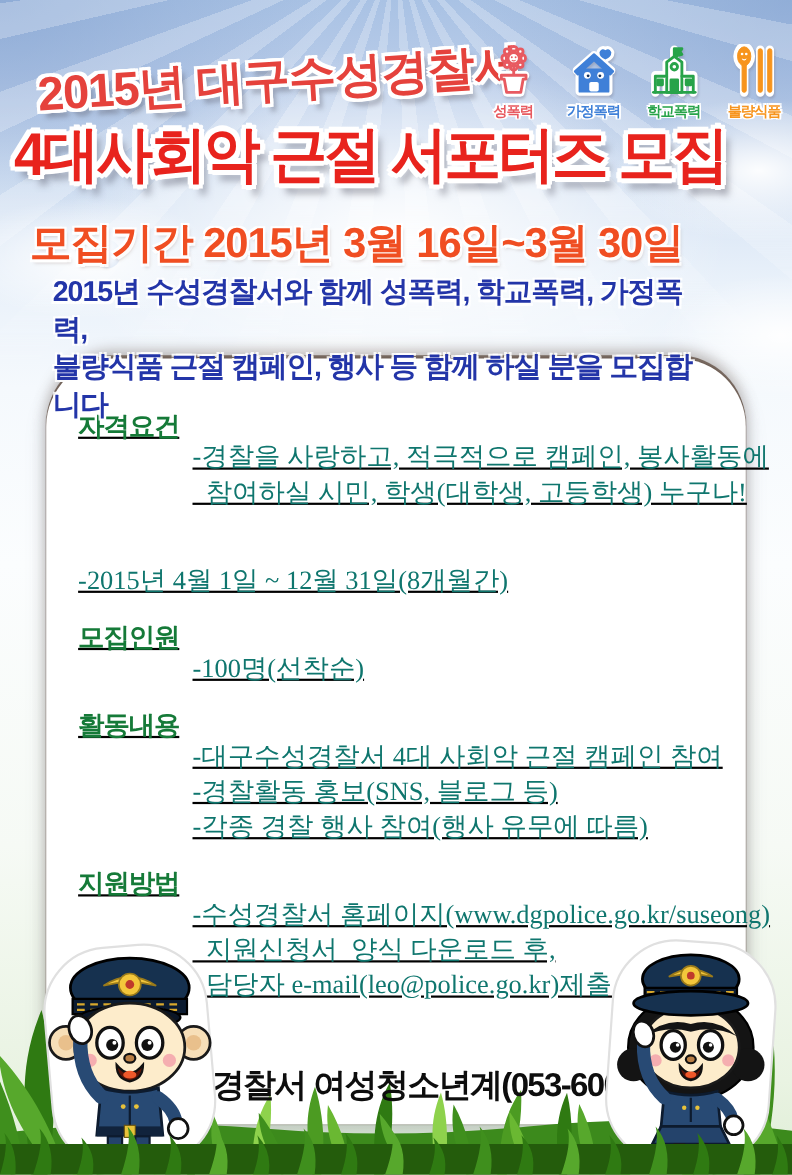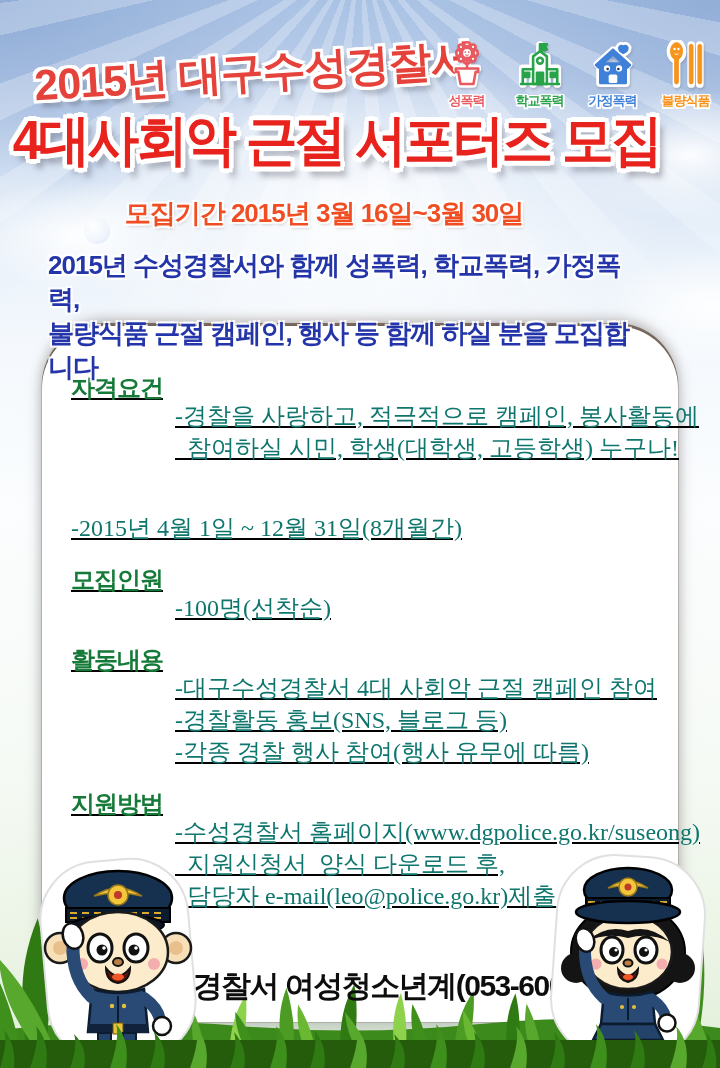--- a/index.html
+++ b/index.html
@@ -34,21 +34,21 @@
     text-shadow:-3px -3px 0 #fff,3px -3px 0 #fff,-3px 3px 0 #fff,3px 3px 0 #fff,-3px 0 0 #fff,3px 0 0 #fff,0 -3px 0 #fff,0 3px 0 #fff,5px 7px 5px rgba(90,90,105,.45);
   }
   .main-title-wrap { position:absolute; left:0; top:104px; width:672px; z-index:3; display:flex; justify-content:center; }
   .main-title {
     font-size:55px; font-weight:900; color:#e8231d; letter-spacing:-3px; white-space:nowrap;
     transform: scaleX(.94); transform-origin:center;
     text-shadow:-4px -4px 0 #fff,4px -4px 0 #fff,-4px 4px 0 #fff,4px 4px 0 #fff,-5px 0 0 #fff,5px 0 0 #fff,0 -5px 0 #fff,0 5px 0 #fff,7px 9px 7px rgba(80,80,95,.5);
   }
   .period {
     position:absolute; left:0; top:196px; width:648px; z-index:3; text-align:center;
-    font-size:26px; font-weight:800; color:#f04e22; letter-spacing:-1px;
+    font-size:38px; font-weight:800; color:#f04e22; letter-spacing:-1px;
     text-shadow:-2px -2px 0 rgba(255,255,255,.9),2px -2px 0 rgba(255,255,255,.9),-2px 2px 0 rgba(255,255,255,.9),2px 2px 0 rgba(255,255,255,.9),2px 3px 3px rgba(120,90,80,.25);
   }
   .intro {
     position:absolute; left:0; top:248px; width:596px; z-index:3; text-align:left;
     font-size:26px; font-weight:800; color:#2335a8; line-height:34px; letter-spacing:-1px;
     text-shadow:-2px -2px 0 rgba(255,255,255,.85),2px -2px 0 rgba(255,255,255,.85),-2px 2px 0 rgba(255,255,255,.85),2px 2px 0 rgba(255,255,255,.85);
     padding-left:48px;
   }
 
   
@@ -135,57 +135,57 @@
             <circle cx="24" cy="14" r="1"></circle>
             <circle cx="28" cy="14" r="1"></circle>
             <path d="M24,17 q2,1.6 4,0" stroke="#e85a60" stroke-width="1.2" fill="none"></path>
           </g>
       </svg>
       <div class="lbl red">성폭력</div>
     </div>
     <div class="evil">
       <svg viewBox="0 0 52 58">
         <g stroke="#fff" stroke-width="9" fill="none" stroke-linejoin="round" stroke-linecap="round">
-          <path d="M6,51 v-18 h12 v18 M34,51 v-18 h12 v18 M18,51 V20 h16 v31 M26,20 V6"></path>
-        </g>
-        <g stroke="#27a349" stroke-width="3" fill="#fff" stroke-linejoin="round" stroke-linecap="round">
-          <path d="M26,13 V5 h8 l-2,3 2,3 z" fill="#27a349"></path>
-          <path d="M18,51 V19 l8,-6 8,6 v32 z"></path>
-          <path d="M6,51 v-17 h12 M34,34 h12 v17"></path>
-          <path d="M4,51 h44" fill="none"></path>
-          <circle cx="26" cy="24" r="3.4"></circle>
-          <rect x="22.5" y="38" width="7" height="13" fill="#27a349"></rect>
-          <rect x="8.5" y="38" width="5" height="5" fill="#27a349"></rect>
-          <rect x="38.5" y="38" width="5" height="5" fill="#27a349"></rect>
-        </g>
-      </svg>
-      <div class="lbl green">학교폭력</div>
-    </div>
-    <div class="evil">
-      <svg viewBox="0 0 52 58">
-        <g stroke="#fff" stroke-width="9" fill="none" stroke-linejoin="round" stroke-linecap="round">
           <path d="M8,28 L26,12 L44,28 M11,27 v23 h30 V27"></path>
             <path d="M33,9 q2,-4 5,-1 q3,-3 5,1 q0,4 -5,6 q-5,-2 -5,-6 z"></path>
         </g>
         <g stroke="#3f80d8" stroke-width="2.5" stroke-linejoin="round" stroke-linecap="round">
           <path d="M33,9 q2,-4 5,-1 q3,-3 5,1 q0,4 -5,6 q-5,-2 -5,-6 z" fill="#3f80d8"></path>
           <path d="M11,27 v23 h30 V27 z" fill="#3f80d8"></path>
           <path d="M6,29 L26,11 L46,29 l-3,3 L26,17 L9,32 z" fill="#3f80d8"></path>
           <g fill="#fff" stroke="none">
             <circle cx="19" cy="33" r="3.6"></circle>
               <circle cx="33" cy="33" r="3.6"></circle>
             <rect x="21" y="40" width="10" height="10" rx="2"></rect>
           </g>
           <g fill="#16345e" stroke="none">
               <circle cx="19.8" cy="33.6" r="1.5"></circle>
               <circle cx="32.2" cy="33.6" r="1.5"></circle>
             </g>
         </g>
       </svg>
       <div class="lbl blue">가정폭력</div>
+    </div>
+    <div class="evil">
+      <svg viewBox="0 0 52 58">
+        <g stroke="#fff" stroke-width="9" fill="none" stroke-linejoin="round" stroke-linecap="round">
+          <path d="M6,51 v-18 h12 v18 M34,51 v-18 h12 v18 M18,51 V20 h16 v31 M26,20 V6"></path>
+        </g>
+        <g stroke="#27a349" stroke-width="3" fill="#fff" stroke-linejoin="round" stroke-linecap="round">
+          <path d="M26,13 V5 h8 l-2,3 2,3 z" fill="#27a349"></path>
+          <path d="M18,51 V19 l8,-6 8,6 v32 z"></path>
+          <path d="M6,51 v-17 h12 M34,34 h12 v17"></path>
+          <path d="M4,51 h44" fill="none"></path>
+          <circle cx="26" cy="24" r="3.4"></circle>
+          <rect x="22.5" y="38" width="7" height="13" fill="#27a349"></rect>
+          <rect x="8.5" y="38" width="5" height="5" fill="#27a349"></rect>
+          <rect x="38.5" y="38" width="5" height="5" fill="#27a349"></rect>
+        </g>
+      </svg>
+      <div class="lbl green">학교폭력</div>
     </div>
     <div class="evil">
       <svg viewBox="0 0 52 58">
         <g stroke="#fff" stroke-width="9" fill="none" stroke-linecap="round">
           <path d="M15,22 v29 M32,6 v45 M42,6 v45"></path>
             <ellipse cx="15" cy="13" rx="7" ry="10"></ellipse>
         </g>
         <g fill="#f7941d" stroke="#f7941d" stroke-width="1">
           <ellipse cx="15" cy="13" rx="7" ry="10"></ellipse>
           <rect x="12.8" y="20" width="4.4" height="31" rx="2.2"></rect>

